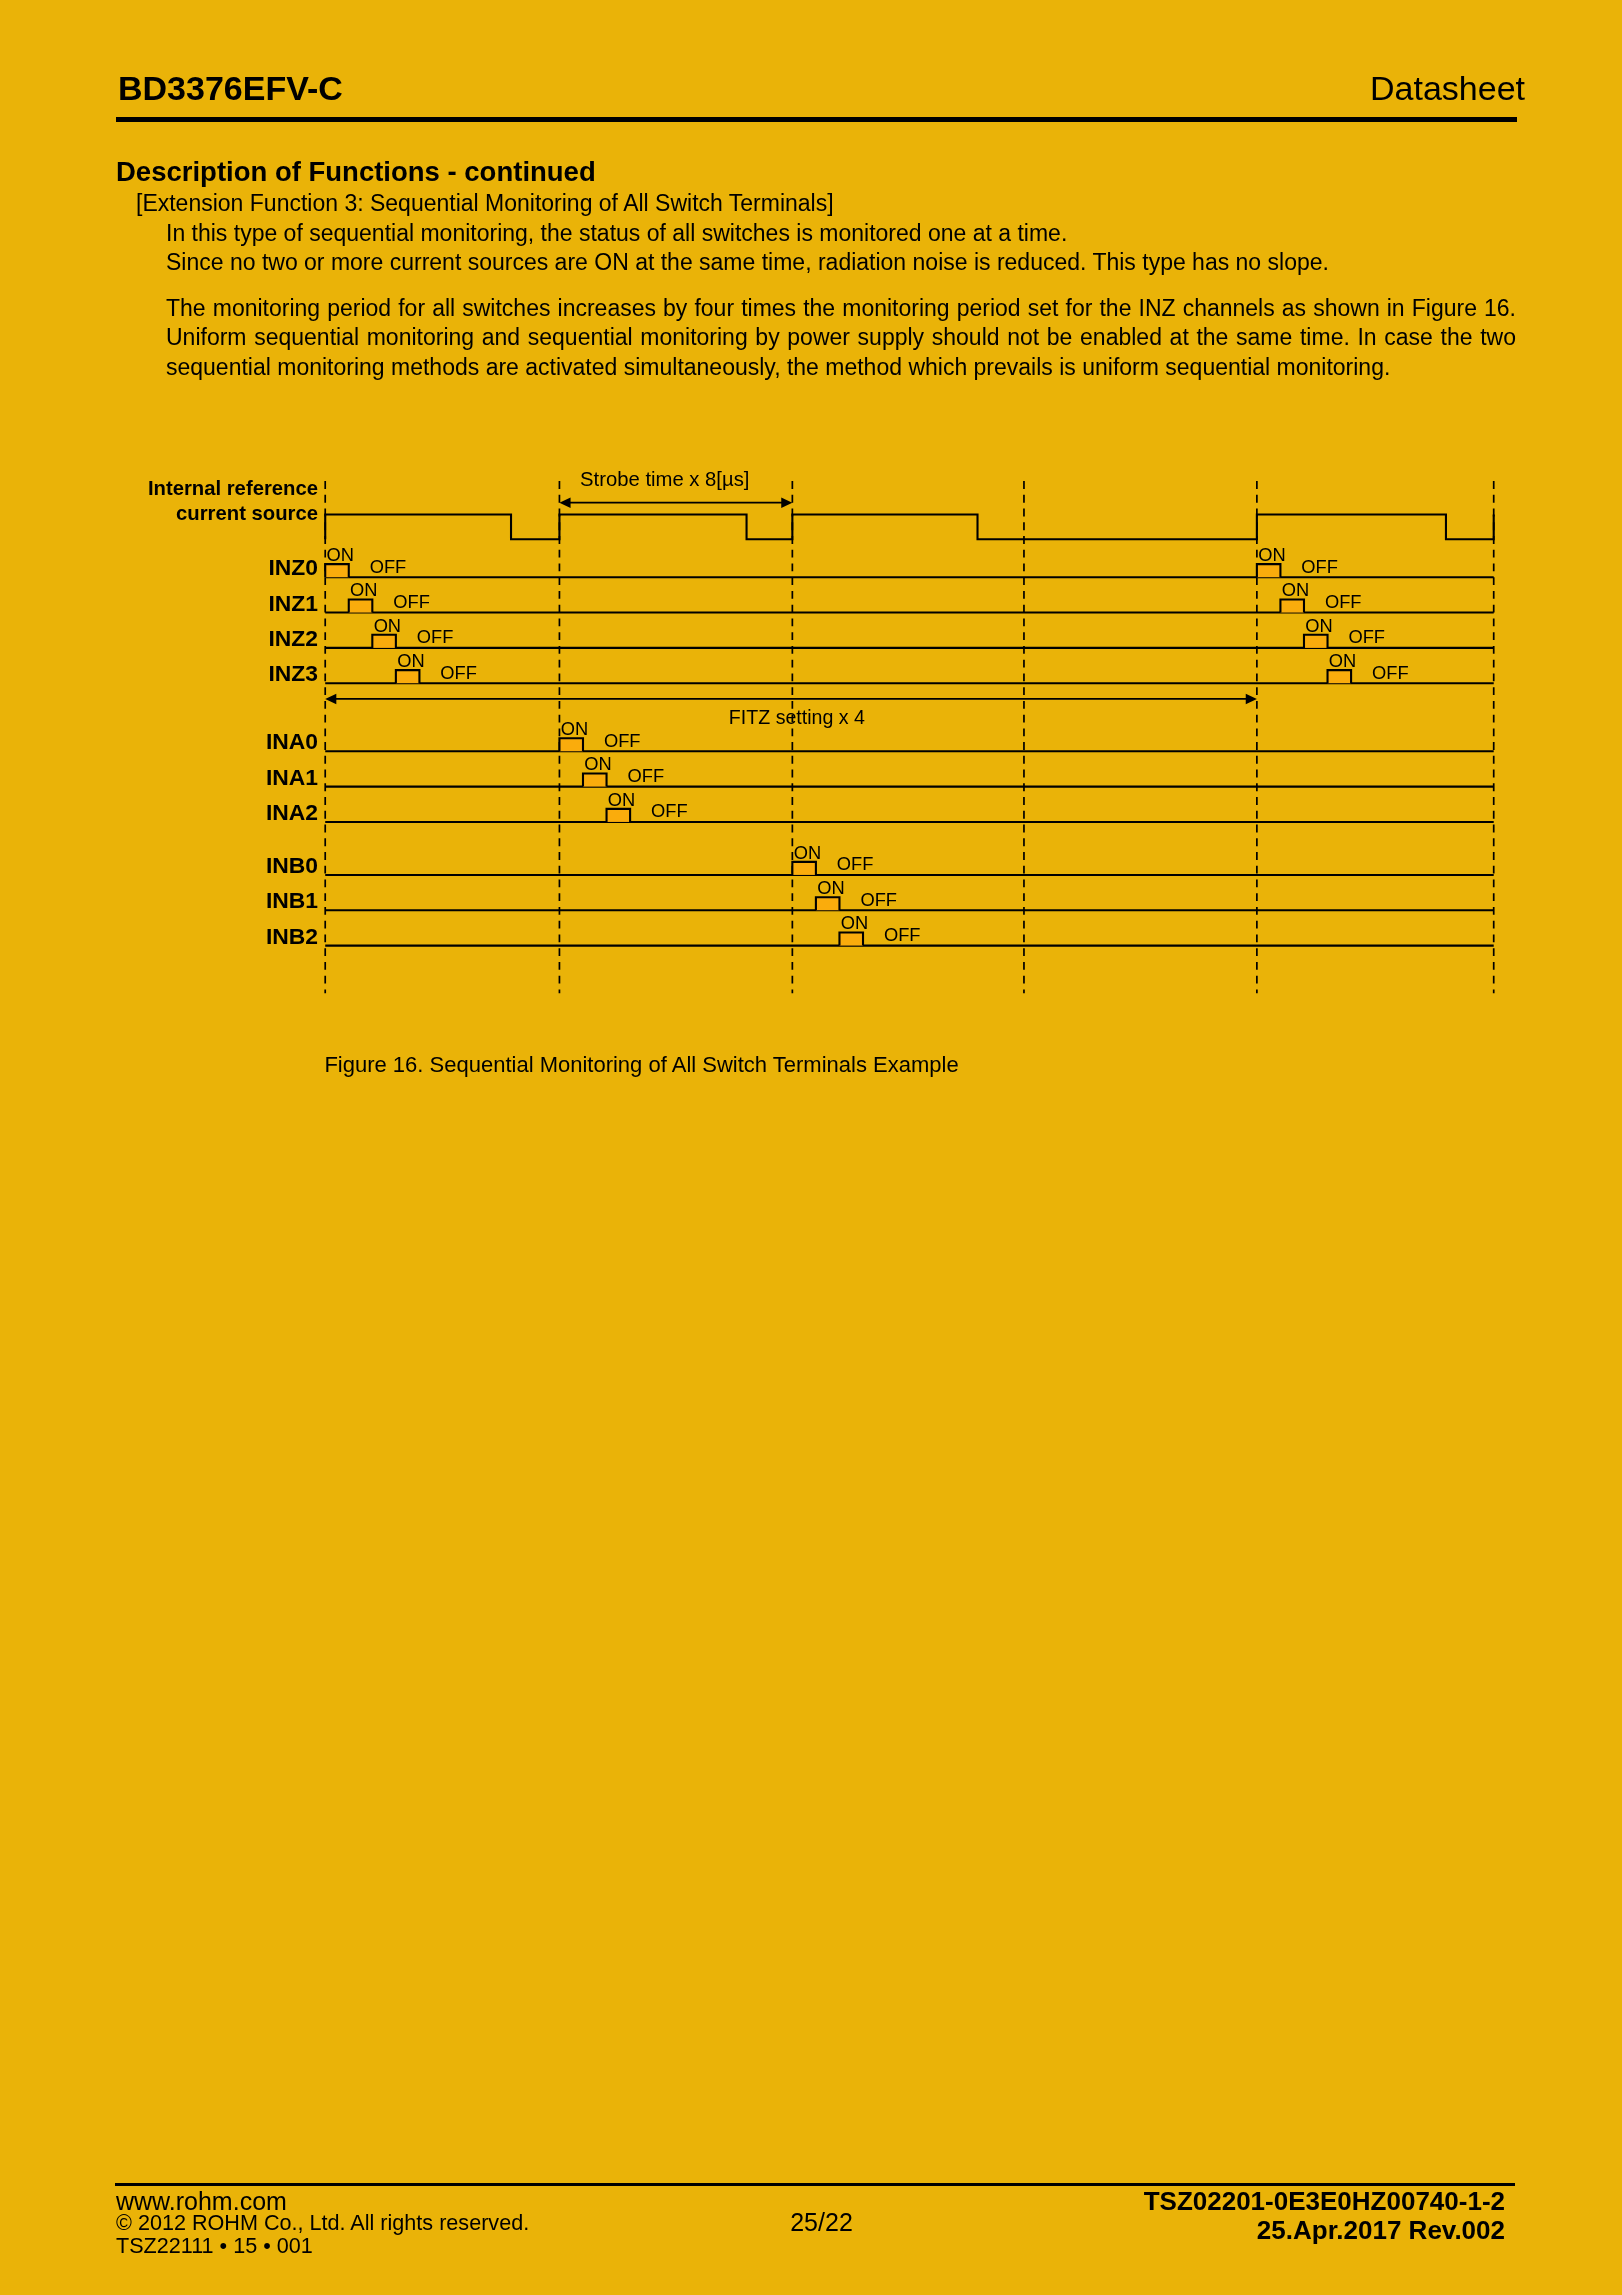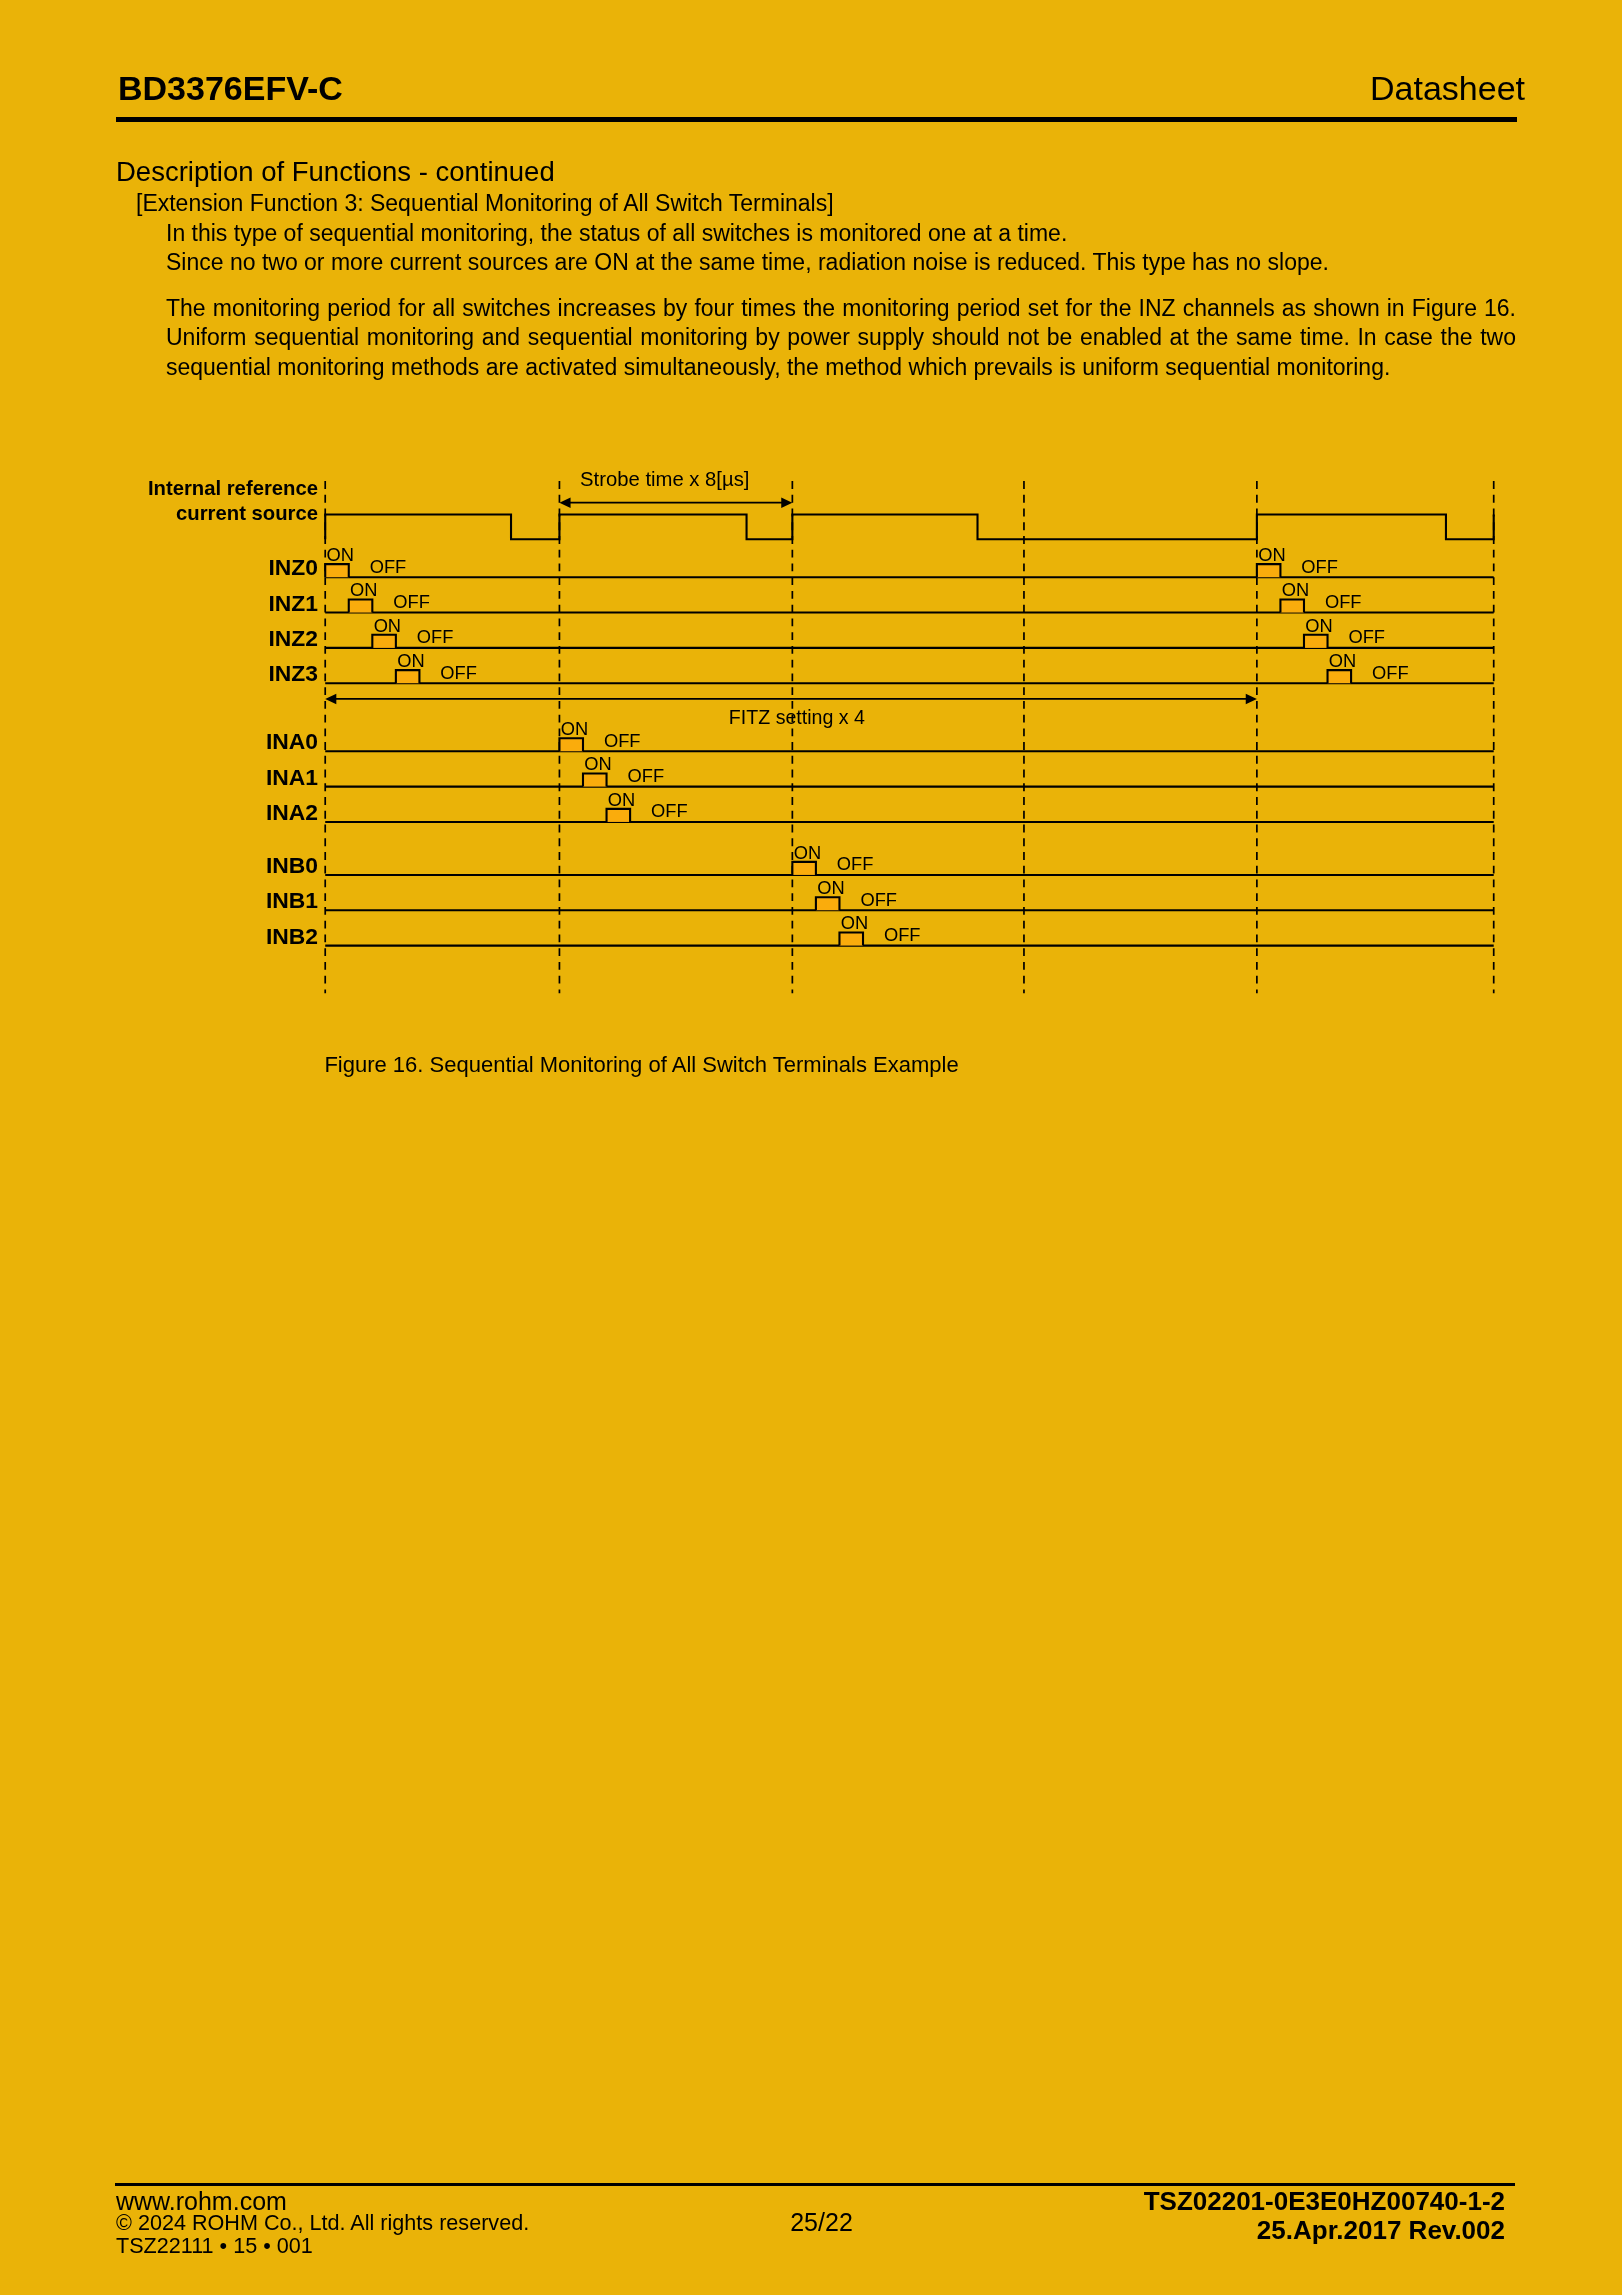--- a/index.html
+++ b/index.html
@@ -2,21 +2,21 @@
 <html style="font-size:10.5px"><head>
 <meta charset="utf-8">
 <style>
   html,body{margin:0;padding:0;background:#ffffff;}
   .page{position:relative;width:1622px;height:2295px;background:#eab308;
         font-family:"Liberation Sans", sans-serif;color:#000;overflow:hidden;}
   .abs{position:absolute;}
   .hdr-title{left:118px;top:69px;font-size:34px;font-weight:bold;}
   .hdr-doc{left:92px;top:69px;width:1433px;text-align:right;font-size:34px;}
   .rule{left:116px;top:117px;width:1401px;height:4.6px;background:#000;}
-  .sec{left:116px;top:156px;font-size:27.5px;font-weight:normal;}
+  .sec{left:116px;top:156px;font-size:27.5px;font-weight:bold;}
   .sub{left:136px;top:190px;font-size:23px;}
   .b1{left:166px;top:220px;font-size:23px;}
   .b2{left:166px;top:249px;font-size:23px;}
   .p2{left:166px;top:294px;width:1350px;font-size:23px;line-height:29.4px;
       text-align:justify;text-align-last:left;}
   .monitor{left:654px;top:997px;width:838px;text-align:right;font-size:22px;white-space:pre;}
   .caption{left:0;top:1052px;width:1283px;text-align:center;font-size:22px;}
   .f-rule{left:115px;top:2183px;width:1400px;height:2.6px;background:#000;}
   .f1{left:116px;top:2187px;font-size:25px;}
   .f2{left:116px;top:2210px;font-size:21.6px;}
@@ -143,20 +143,20 @@
       <polygon points="497,1068 514,1060 514,1076"></polygon>
       <polygon points="1921,1068 1904,1060 1904,1076"></polygon>
       <text x="1016" y="742" class="lbl" text-anchor="middle">Strobe time x 8[µs]</text>
       <text x="1218" y="1106" class="fitz" text-anchor="middle">FITZ  setting x 4</text>
     </svg>
 
   <div class="abs caption">Figure 16. Sequential Monitoring of All Switch Terminals Example</div>
 
   <div class="abs f-rule"></div>
   <div class="abs f1">www.rohm.com</div>
-  <div class="abs f2">© 2024 ROHM Co., Ltd. All rights reserved.</div>
+  <div class="abs f2">© 2012 ROHM Co., Ltd. All rights reserved.</div>
   <div class="abs f3">TSZ22111 • 15 • 001</div>
   <div class="abs fpage">25/22</div>
   <div class="abs fr fr1">TSZ02201-0E3E0HZ00740-1-2</div>
   <div class="abs fr fr2">25.Apr.2017 Rev.002</div>
 
 </div>
 
 
 </body></html>

